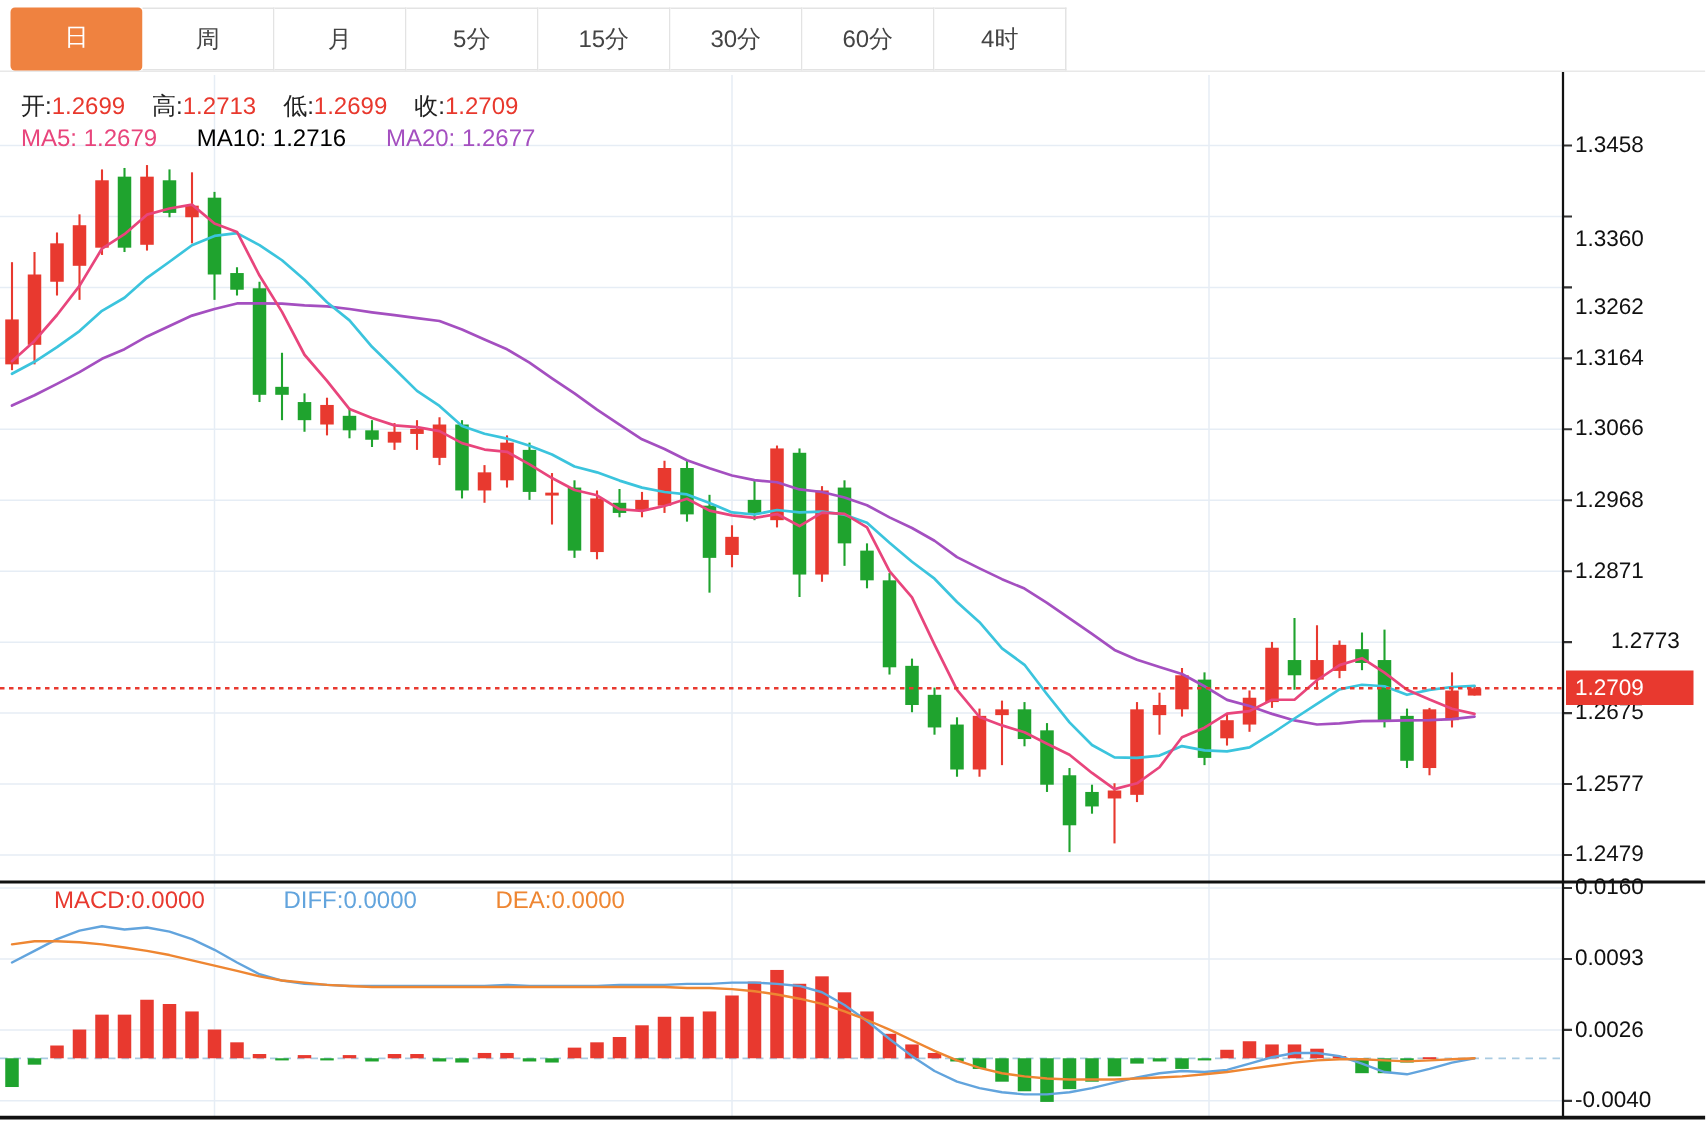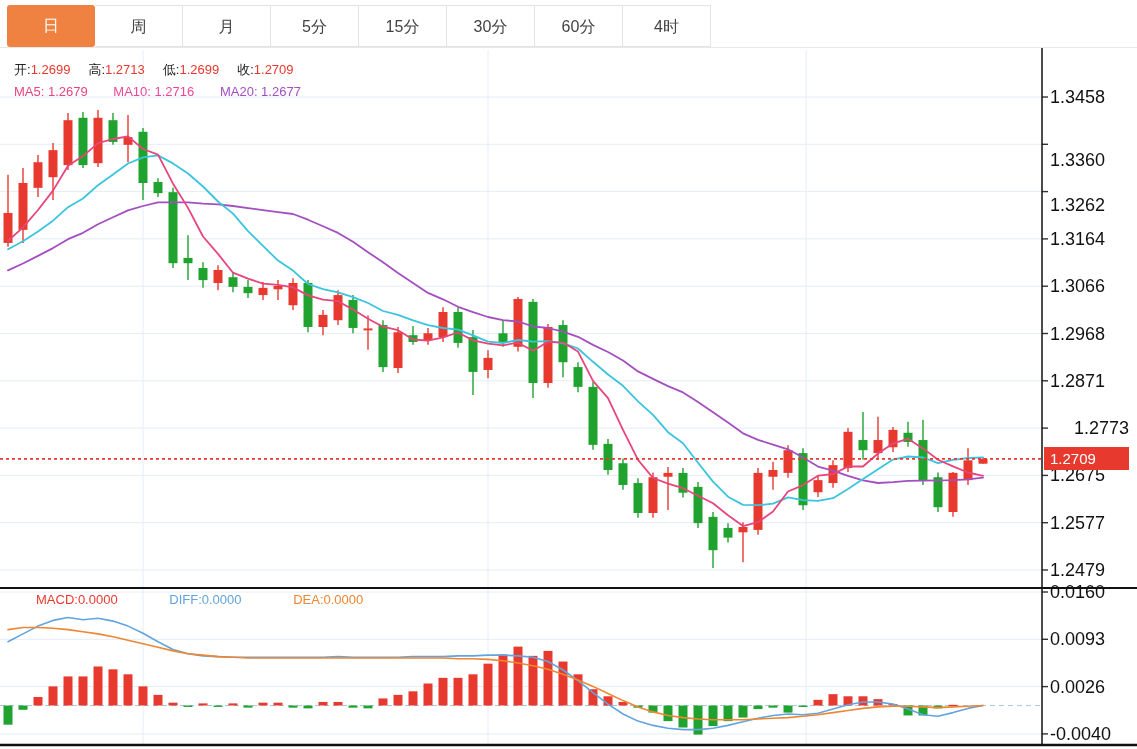--- a/index.html
+++ b/index.html
@@ -12,29 +12,29 @@
             border-bottom:1px solid #e8e8e8; z-index:5; }
   .tab { position:absolute; top:5px; height:42px; width:88px; line-height:42px; text-align:center;
          font-size:16px; color:#444; background:#fff; border:1px solid #e3e3e3; border-left:none;
          cursor:pointer; }
   .tab.first { border-left:1px solid #e3e3e3; }
   .tab.active { background:#ef8240; color:#fff; border:none; border-radius:3px; }
 
   
   svg.chart { position:absolute; left:0; top:0; z-index:1; }
 
-  .overlay { position:absolute; z-index:4; white-space:nowrap; font-size:13px; }
+  .overlay { position:absolute; z-index:4; white-space:nowrap; font-size:16px; }
   .ohlc { left:14px; top:61px; color:#222; }
   .ohlc .val { color:#e8382d; margin-right:18px; }
   .ma-read { left:14px; top:84px; }
   .ma-read span { margin-right:22px; }
   .macd-read { left:14px; top:592px; }
   .macd-read span { margin-right:26px;margin-left:22px; }
 
-  .ylab { position:absolute; left:1050px; font-size:18px; color:#111; z-index:3; line-height:18px; }
+  .ylab { position:absolute; left:1050px; font-size:15px; color:#111; z-index:3; line-height:18px; }
 
   .price-tag { position:absolute; left:1044px; width:85px; height:23px; background:#e8392f;
                color:#fff; font-size:15px; line-height:23px; padding-left:6px; z-index:4; }
 </style>
 </head>
 <body>
 
 <div class="app">
   <div class="tabbar" id="tabbar">
       <div class="tab first active" style="left: 7px;">日</div>
@@ -291,21 +291,21 @@
       <line x1="0" y1="745" x2="1137" y2="745" stroke="#111" stroke-width="2.5"></line>
       <line x1="1042" y1="48" x2="1042" y2="745" stroke="#111" stroke-width="1.5"></line>
     </svg>
 
   <div class="overlay ohlc">
     <span>开:</span><span class="val">1.2699</span><span>高:</span><span class="val">1.2713</span><span>低:</span><span class="val">1.2699</span><span>收:</span><span class="val">1.2709</span>
   </div>
 
   <div class="overlay ma-read">
     <span id="ma5-read" style="color: rgb(232, 69, 124);">MA5: 1.2679</span>
-    <span id="ma10-read" style="color: #ec4899; margin-top: 32px;">MA10: 1.2716</span>
+    <span id="ma10-read" style="color: #000000; margin-top: 32px;">MA10: 1.2716</span>
     <span id="ma20-read" style="color: rgb(164, 79, 192);">MA20: 1.2677</span>
   </div>
 
   <div class="overlay macd-read">
     <span id="macd-read" style="color: rgb(232, 57, 47);">MACD:0.0000</span>
     <span id="diff-read" style="color: rgb(98, 164, 221);">DIFF:0.0000</span>
     <span id="dea-read" style="color: rgb(238, 134, 50);">DEA:0.0000</span>
   </div>
 
   <div class="price-tag" id="price-tag" style="top: 447.376px;">

